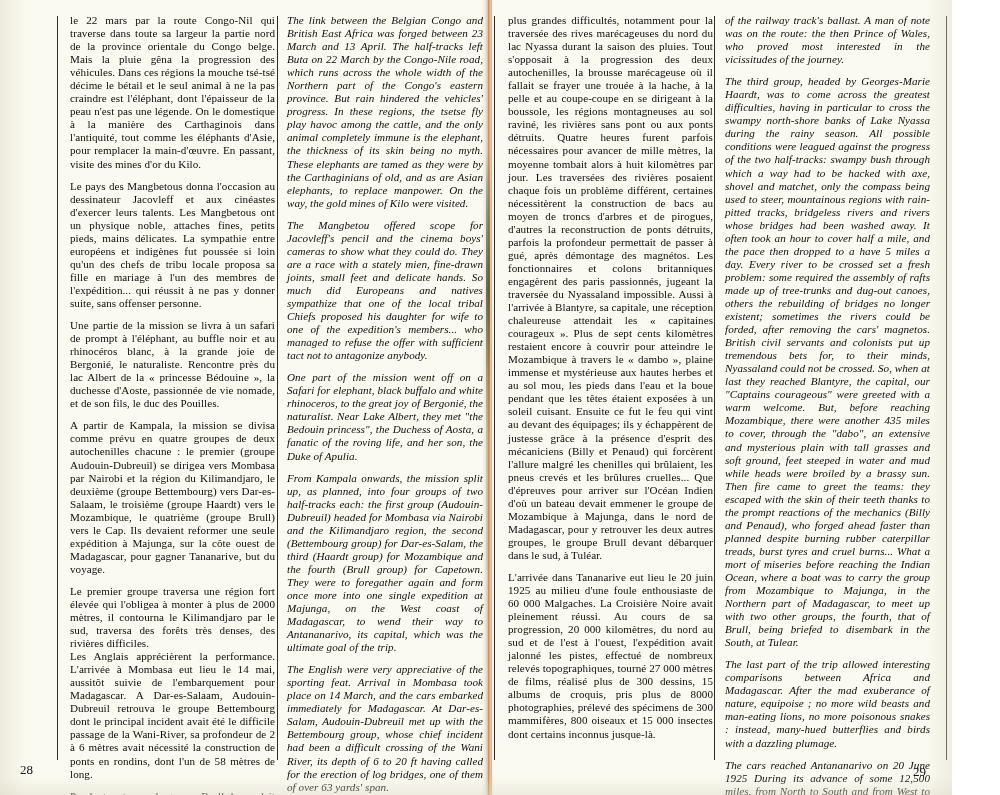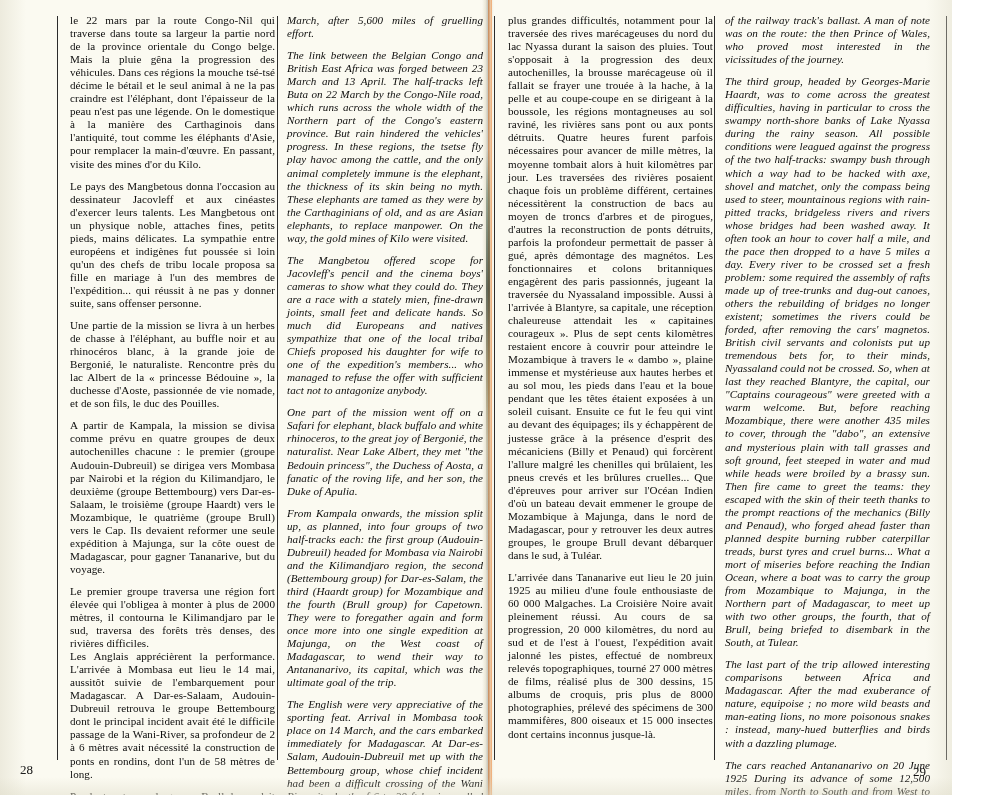--- a/index.html
+++ b/index.html
@@ -140,30 +140,29 @@
 
   <div class="rule" style="left:57px;  top:16px; height:744px;"></div>
   <div class="rule" style="left:277px; top:16px; height:744px;"></div>
   <div class="rule" style="left:494px; top:16px; height:744px;"></div>
   <div class="rule" style="left:714px; top:16px; height:744px;"></div>
   <div class="rule" style="left:946px; top:16px; height:744px;"></div>
 
   <div class="col fr c1">
     <p>le 22 mars par la route Congo-Nil qui traverse dans toute sa largeur la partie nord de la province orientale du Congo belge. Mais la pluie gêna la progression des véhicules. Dans ces régions la mouche tsé-tsé décime le bétail et le seul animal à ne la pas craindre est l'éléphant, dont l'épaisseur de la peau n'est pas une légende. On le domestique à la manière des Carthaginois dans l'antiquité, tout comme les éléphants d'Asie, pour remplacer la main-d'œuvre. En passant, visite des mines d'or du Kilo.</p>
     <p>Le pays des Mangbetous donna l'occasion au dessinateur Jacovleff et aux cinéastes d'exercer leurs talents. Les Mangbetous ont un physique noble, attaches fines, petits pieds, mains délicates. La sympathie entre européens et indigènes fut poussée si loin qu'un des chefs de tribu locale proposa sa fille en mariage à l'un des membres de l'expédition... qui réussit à ne pas y donner suite, sans offenser personne.</p>
-    <p>Une partie de la mission se livra à un herbes de chasse à l'éléphant, au buffle noir et au rhinocéros blanc, à la grande joie de Bergonié, le naturaliste. Rencontre près du lac Albert de la « princesse Bédouine », la duchesse d'Aoste, passionnée de vie nomade, et de son fils, le duc des Pouilles.</p>
+    <p>Une partie de la mission se livra à un safari de prompt à l'éléphant, au buffle noir et au rhinocéros blanc, à la grande joie de Bergonié, le naturaliste. Rencontre près du lac Albert de la « princesse Bédouine », la duchesse d'Aoste, passionnée de vie nomade, et de son fils, le duc des Pouilles.</p>
     <p>A partir de Kampala, la mission se divisa comme prévu en quatre groupes de deux autochenilles chacune : le premier (groupe Audouin-Dubreuil) se dirigea vers Mombasa par Nairobi et la région du Kilimandjaro, le deuxième (groupe Bettembourg) vers Dar-es-Salaam, le troisième (groupe Haardt) vers le Mozambique, le quatrième (groupe Brull) vers le Cap. Ils devaient reformer une seule expédition à Majunga, sur la côte ouest de Madagascar, pour gagner Tananarive, but du voyage.</p>
     <p>Le premier groupe traversa une région fort élevée qui l'obligea à monter à plus de 2000 mètres, il contourna le Kilimandjaro par le sud, traversa des forêts très denses, des rivières difficiles.</p>
     <p style="margin-top:-9px">Les Anglais apprécièrent la performance. L'arrivée à Mombasa eut lieu le 14 mai, aussitôt suivie de l'embarquement pour Madagascar. A Dar-es-Salaam, Audouin-Dubreuil retrouva le groupe Bettembourg dont le principal incident avait été le difficile passage de la Wani-River, sa profondeur de 2 à 6 mètres avait nécessité la construction de ponts en rondins, dont l'un de 58 mètres de long.</p>
     <p>Pendant ce temps, le groupe Brull descendait vers le sud, empruntant parfois le ballast de la voie ferrée. Un personnage de marque se trouva sur l'itinéraire : le prince de Galles, qui se révéla fort curieux des péripéties du voyage.</p>
 
   </div>
 
   <div class="col en c2">
-    <p>March, after 5,600 miles of gruelling effort.</p>
     <p>The link between the Belgian Congo and British East Africa was forged between 23 March and 13 April. The half-tracks left Buta on 22 March by the Congo-Nile road, which runs across the whole width of the Northern part of the Congo's eastern province. But rain hindered the vehicles' progress. In these regions, the tsetse fly play havoc among the cattle, and the only animal completely immune is the elephant, the thickness of its skin being no myth. These elephants are tamed as they were by the Carthaginians of old, and as are Asian elephants, to replace manpower. On the way, the gold mines of Kilo were visited.</p>
     <p>The Mangbetou offered scope for Jacovleff's pencil and the cinema boys' cameras to show what they could do. They are a race with a stately mien, fine-drawn joints, small feet and delicate hands. So much did Europeans and natives sympathize that one of the local tribal Chiefs proposed his daughter for wife to one of the expedition's members... who managed to refuse the offer with sufficient tact not to antagonize anybody.</p>
     <p>One part of the mission went off on a Safari for elephant, black buffalo and white rhinoceros, to the great joy of Bergonié, the naturalist. Near Lake Albert, they met "the Bedouin princess", the Duchess of Aosta, a fanatic of the roving life, and her son, the Duke of Apulia.</p>
     <p>From Kampala onwards, the mission split up, as planned, into four groups of two half-tracks each: the first group (Audouin-Dubreuil) headed for Mombasa via Nairobi and the Kilimandjaro region, the second (Bettembourg group) for Dar-es-Salam, the third (Haardt group) for Mozambique and the fourth (Brull group) for Capetown. They were to foregather again and form once more into one single expedition at Majunga, on the West coast of Madagascar, to wend their way to Antananarivo, its capital, which was the ultimate goal of the trip.</p>
     <p>The English were very appreciative of the sporting feat. Arrival in Mombasa took place on 14 March, and the cars embarked immediately for Madagascar. At Dar-es-Salam, Audouin-Dubreuil met up with the Bettembourg group, whose chief incident had been a difficult crossing of the Wani River, its depth of 6 to 20 ft having called for the erection of log bridges, one of them of over 63 yards' span.</p>
 
   </div>
 
   <div class="col fr c3">
     <p>plus grandes difficultés, notamment pour la traversée des rives marécageuses du nord du lac Nyassa durant la saison des pluies. Tout s'opposait à la progression des deux autochenilles, la brousse marécageuse où il fallait se frayer une trouée à la hache, à la pelle et au coupe-coupe en se dirigeant à la boussole, les régions montagneuses au sol raviné, les rivières sans pont ou aux ponts détruits. Quatre heures furent parfois nécessaires pour avancer de mille mètres, la moyenne tombait alors à huit kilomètres par jour. Les traversées des rivières posaient chaque fois un problème différent, certaines nécessitèrent la construction de bacs au moyen de troncs d'arbres et de pirogues, d'autres la reconstruction de ponts détruits, parfois la profondeur permettait de passer à gué, après démontage des magnétos. Les fonctionnaires et colons britanniques engagèrent des paris passionnés, jugeant la traversée du Nyassaland impossible. Aussi à l'arrivée à Blantyre, sa capitale, une réception chaleureuse attendait les « capitaines courageux ». Plus de sept cents kilomètres restaient encore à couvrir pour atteindre le Mozambique à travers le « dambo », plaine immense et mystérieuse aux hautes herbes et au sol mou, les pieds dans l'eau et la boue pendant que les têtes étaient exposées à un soleil cuisant. Ensuite ce fut le feu qui vint au devant des équipages; ils y échappèrent de justesse grâce à la présence d'esprit des mécaniciens (Billy et Penaud) qui forcèrent l'allure malgré les chenilles qui brûlaient, les pneus crevés et les brûlures cruelles... Que d'épreuves pour arriver sur l'Océan Indien d'où un bateau devait emmener le groupe de Mozambique à Majunga, dans le nord de Madagascar, pour y retrouver les deux autres groupes, le groupe Brull devant débarquer dans le sud, à Tuléar.</p>

